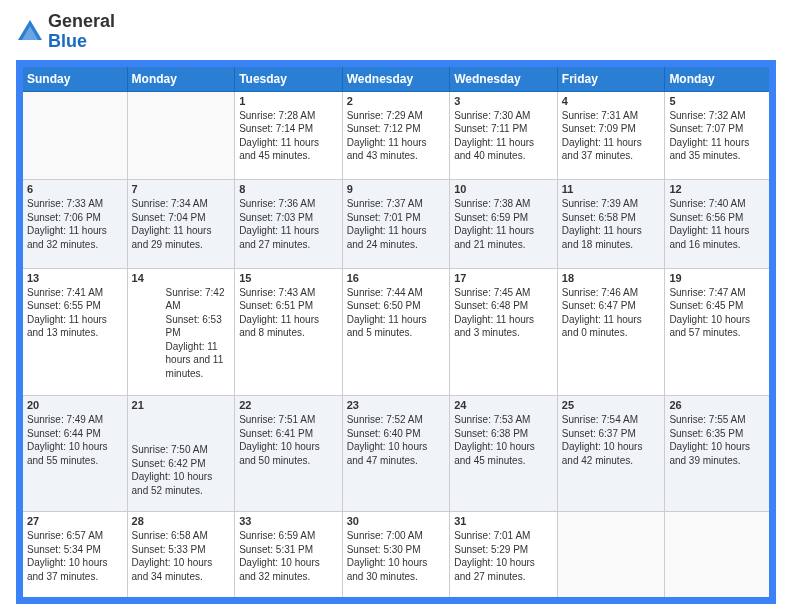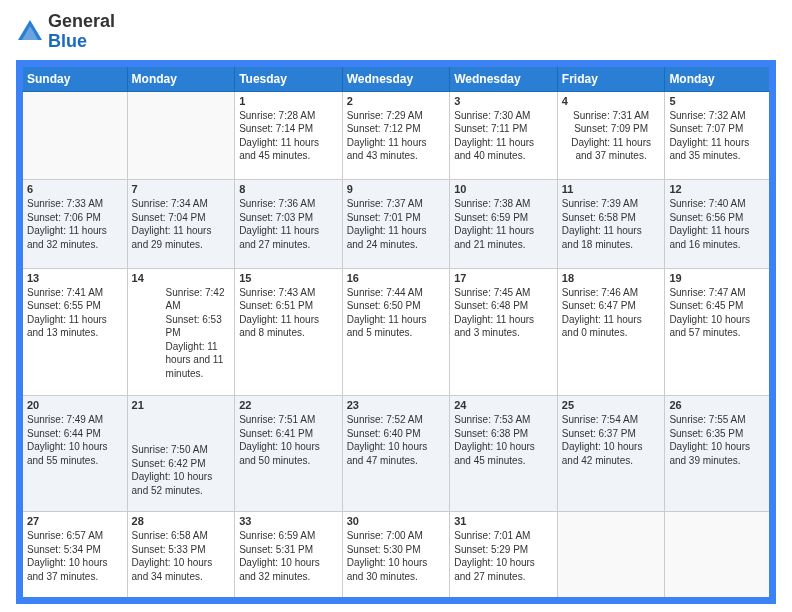--- a/index.html
+++ b/index.html
@@ -139,21 +139,21 @@
 Daylight: 11 hours and 43 minutes.</div>
           </td>
           <td>
             <span class="day-num">3</span>
             <div class="cell-text" style="white-space: pre-line;">Sunrise: 7:30 AM
 Sunset: 7:11 PM
 Daylight: 11 hours and 40 minutes.</div>
           </td>
           <td>
             <span class="day-num">4</span>
-            <div class="cell-text" style="white-space: pre-line; text-align: center;">Sunrise: 7:31 AM
+            <div class="cell-text" style="white-space: pre-line;">Sunrise: 7:31 AM
 Sunset: 7:09 PM
 Daylight: 11 hours and 37 minutes.</div>
           </td>
           <td>
             <span class="day-num">5</span>
             <div class="cell-text" style="white-space: pre-line;">Sunrise: 7:32 AM
 Sunset: 7:07 PM
 Daylight: 11 hours and 35 minutes.</div>
           </td>
         </tr>

